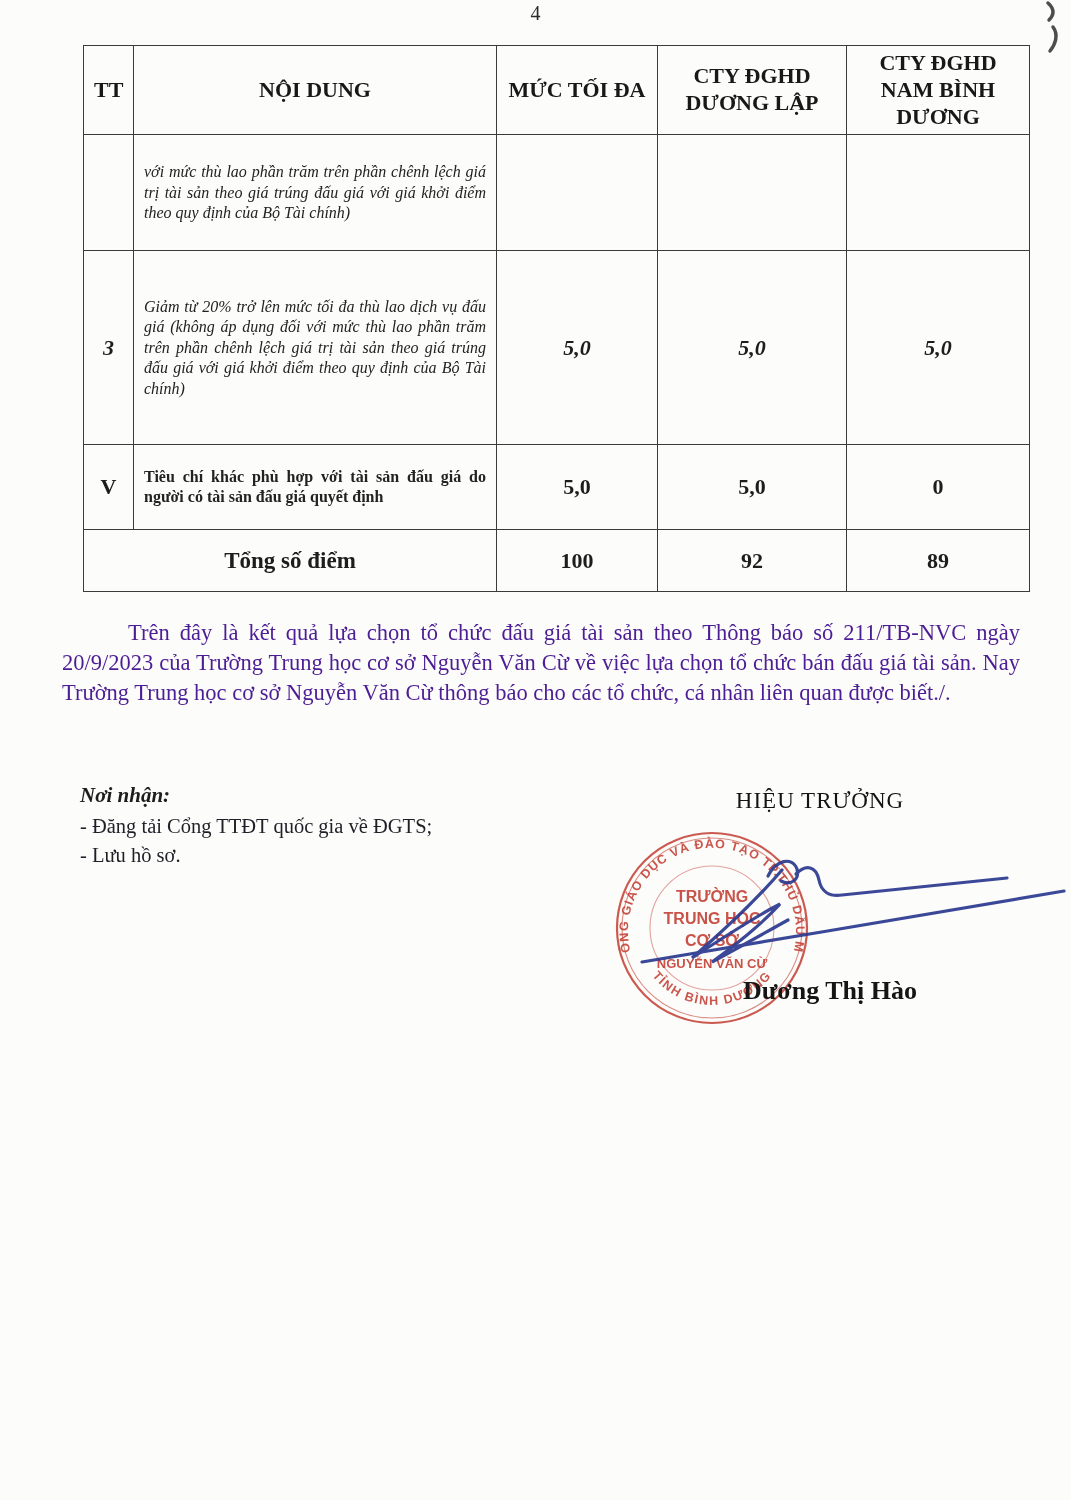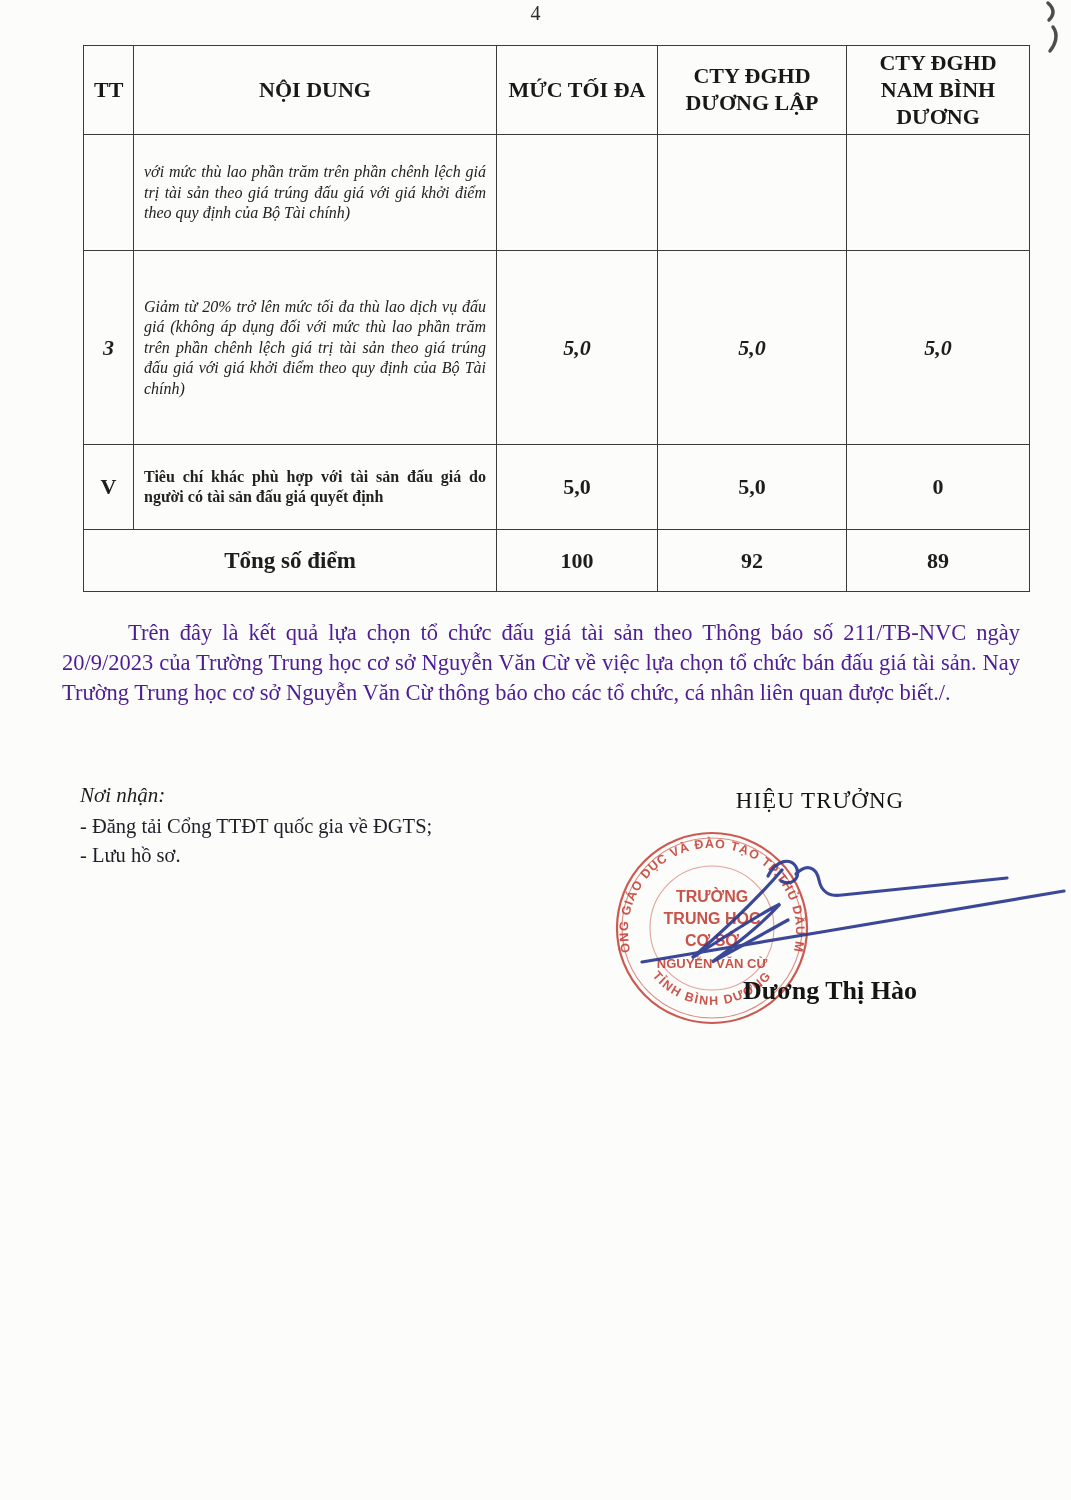--- a/index.html
+++ b/index.html
@@ -44,21 +44,21 @@
     text-align:center;font-size:23px;font-weight:bold;
   }
   
   .paragraph{
     position:absolute;left:62px;top:618px;width:958px;
     font-size:22.5px;line-height:1.33;text-align:justify;
     text-indent:66px;color:#4c1d95;
   }
   
   .recipients{position:absolute;left:80px;top:783px;width:420px;}
-  .recipients-label{font-size:21px;font-weight:normal;font-style:italic;margin-bottom:4px;}
+  .recipients-label{font-size:21px;font-weight:bold;font-style:italic;margin-bottom:4px;}
   .recipient-line{font-size:20.5px;line-height:1.4;color:#1f1f28;}
   .signer-title{
     position:absolute;left:610px;top:788px;width:420px;
     text-align:center;font-size:23px;font-weight:normal;letter-spacing:1px;color:#141414;
   }
   .stamp-wrap{position:absolute;left:612px;top:828px;width:200px;height:200px;}
   .signature-wrap{position:absolute;left:600px;top:828px;width:471px;height:175px;}
   .signer-name{
     position:absolute;left:630px;top:976px;width:400px;
     text-align:center;font-size:26px;font-weight:bold;color:#151515;

